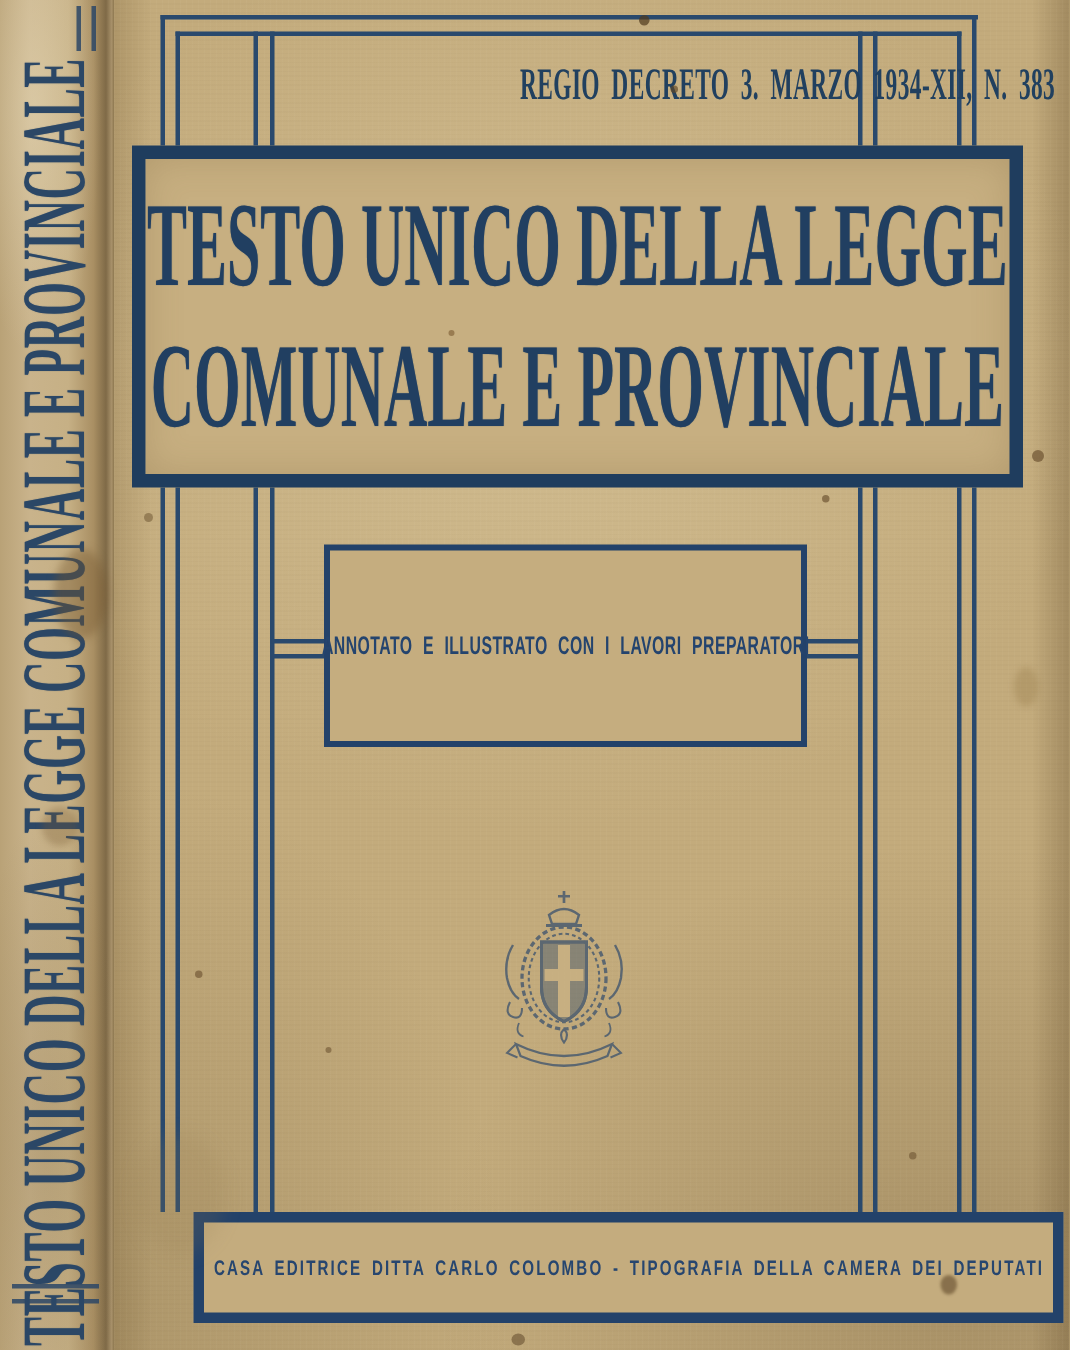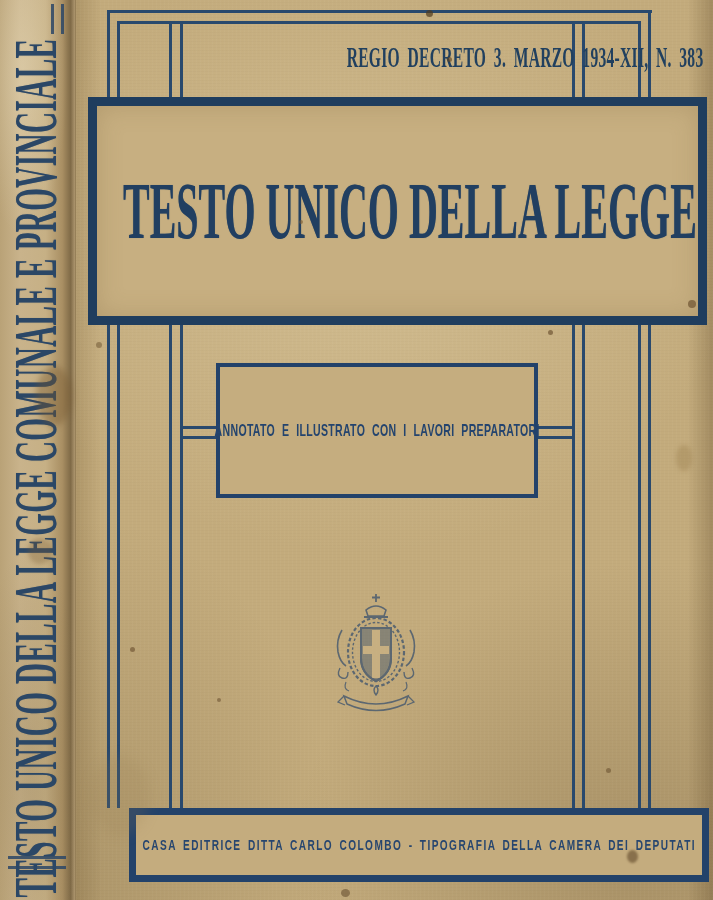--- a/index.html
+++ b/index.html
@@ -53,21 +53,21 @@
   .squeeze-wrap{display:flex;justify-content:flex-start;align-items:center;}
   .sq{white-space:nowrap;transform-origin:center;}
 
   .header-band{position:absolute;left:106px;top:24px;width:390px;height:66px;z-index:3;}
   .header-band .sq{font-weight:bold;font-size:30px;word-spacing:.22em;letter-spacing:.5px;
     color:#21405f;transform:scaleX(.52);}
 
   .title-box{position:absolute;left:12px;top:97px;width:576px;height:210px;z-index:2;
     border:9px solid #1f3d5e;background:#c7af81;
     display:flex;flex-direction:column;justify-content:center;align-items:flex-end;gap:10px;
-    box-shadow:inset 0 0 24px rgba(120,95,55,.25);padding-left:25px;}
+    box-shadow:inset 0 0 24px rgba(120,95,55,.25);}
   .title-line{display:flex;justify-content:center;width:100%;line-height:84px;}
   .title-line .sq{font-weight:bold;font-size:80px;color:#213f61;transform:scaleX(.5);
     text-shadow:0 0 1px rgba(33,63,97,.6);}
 
   .subtitle-box{position:absolute;left:140px;top:363px;width:314px;height:127px;z-index:2;
     border:4px solid #23426a;background:#c5ad7f;
     display:flex;flex-direction:column;justify-content:center;align-items:center;}
   .subtitle-line{display:flex;justify-content:center;width:100%;line-height:26px;}
   .subtitle-line .sq{font-family:"Liberation Sans","DejaVu Sans",sans-serif;font-weight:bold;
     font-size:17px;color:#24446e;word-spacing:.35em;letter-spacing:.5px;transform:scaleX(.62);}
@@ -114,20 +114,23 @@
     <div class="fl cn-right-b"></div>
 
     <div class="header-band squeeze-wrap">
       <span class="sq">REGIO DECRETO 3. MARZO 1934-XII, N. 383</span>
     </div>
 
     <div class="title-box">
       <div class="title-line">
         <span class="sq">TESTO UNICO DELLA LEGGE</span>
       </div>
+      <div class="title-line">
+        <span class="sq">COMUNALE E PROVINCIALE</span>
+      </div>
     </div>
 
     <div class="subtitle-box">
       <div class="subtitle-line">
         <span class="sq">ANNOTATO E ILLUSTRATO CON I LAVORI PREPARATORI</span>
       </div>
     </div>
 
     <svg class="emblem" viewBox="0 0 92 122" fill="none" stroke="#46596f" stroke-width="1.6">
 

